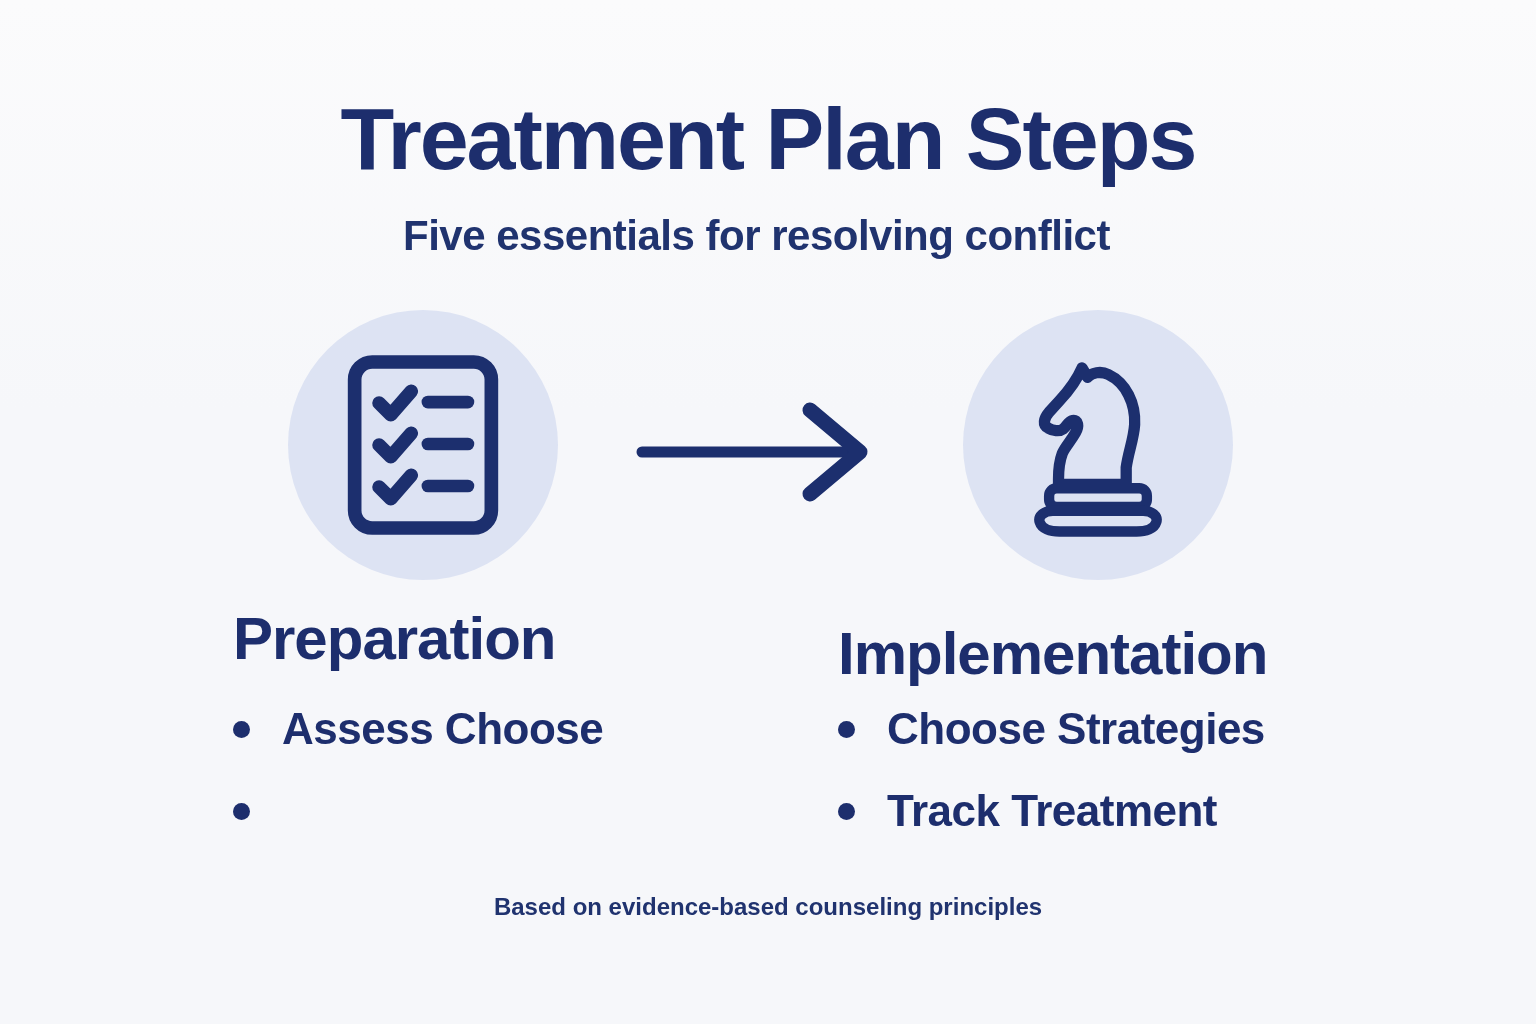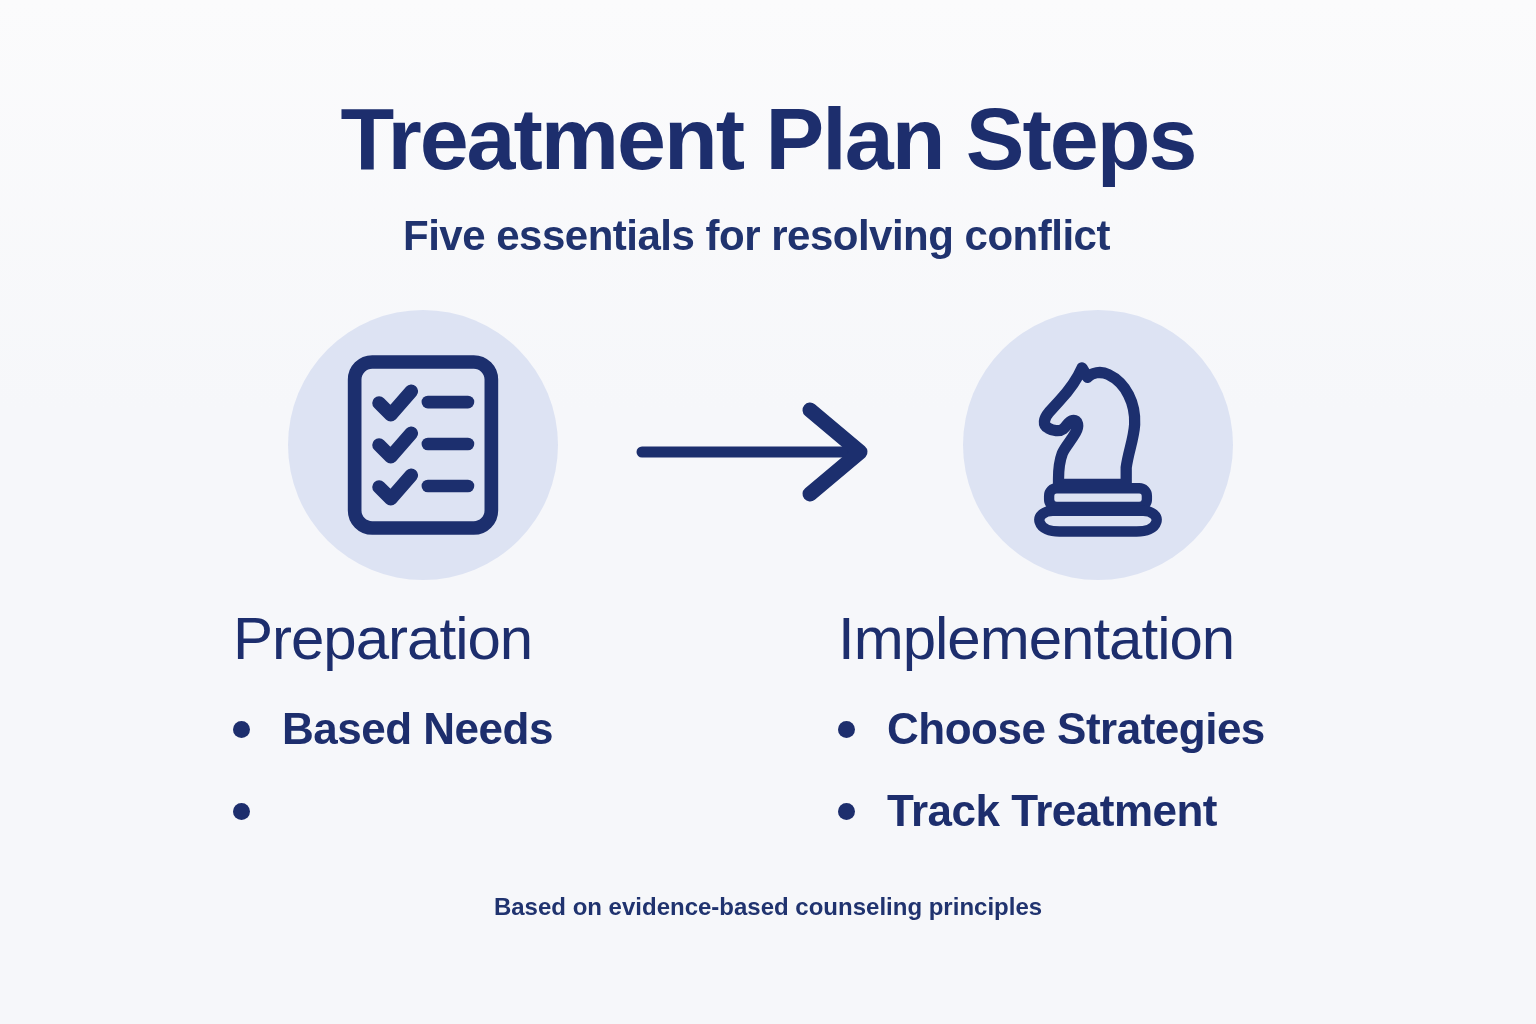--- a/index.html
+++ b/index.html
@@ -49,26 +49,26 @@
   .circle.right { left: 963px; }
   .arrow-wrap {
     position: absolute;
     top: 392px; left: 632px;
     width: 240px; height: 120px;
   }
   .step-heading {
     position: absolute;
     top: 604px;
     font-size: 60px;
-    font-weight: 400;
+    font-weight: 700;
     letter-spacing: -1px;
     color: #1d2e6d;
   }
   .step-heading.left  { left: 233px; }
-  .step-heading.right { left: 838px; }
+  .step-heading.right { left: 838px; margin-top: 15px; }
   .bullets {
     position: absolute;
     top: 700px;
     list-style: none;
   }
   .bullets.left  { left: 233px; }
   .bullets.right { left: 838px; }
   .bullet {
     display: flex;
     align-items: center;
@@ -155,21 +155,21 @@
                  C 49 192 40 189 38 182
                  C 36 176 42 170 52 170 Z" stroke="#1c2f6e" stroke-width="11" stroke-linejoin="round"></path>
       </svg>
     </span>
   </div>
 
   <div class="step-heading left">Preparation</div>
   <ul class="bullets left">
     <li class="bullet">
       <span class="dot"></span>
-      <span class="bullet-label">Based Needs</span>
+      <span class="bullet-label">Assess Choose</span>
     </li>
     <li class="bullet">
       <span class="dot"></span>
     </li>
   </ul>
 
   <div class="step-heading right">Implementation</div>
   <ul class="bullets right">
     <li class="bullet">
       <span class="dot"></span>

